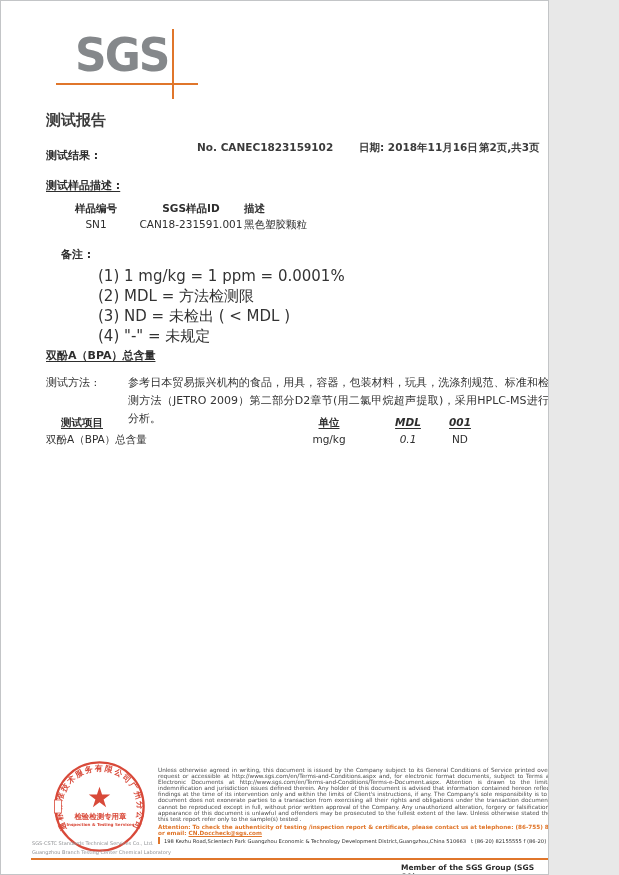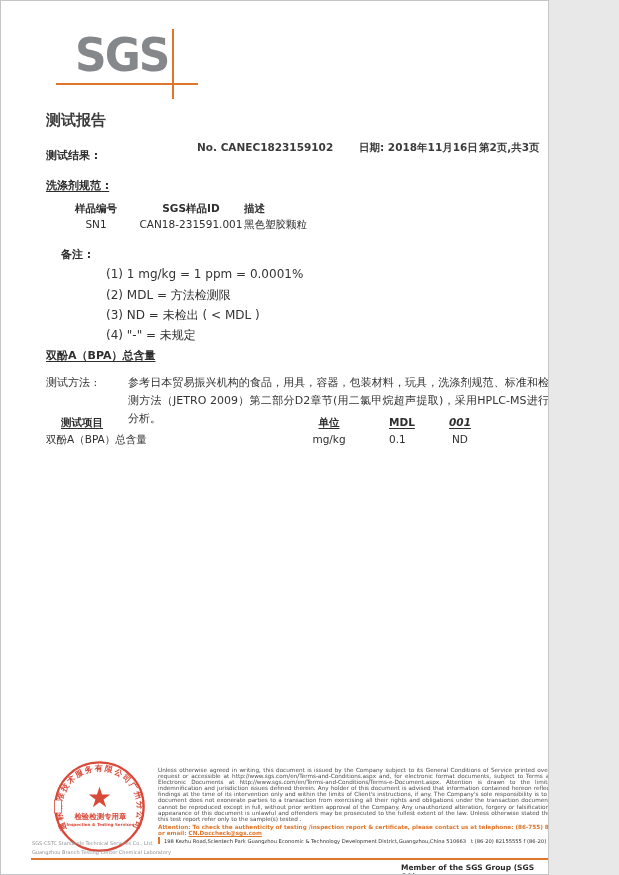--- a/index.html
+++ b/index.html
@@ -26,33 +26,33 @@
   .sample-heading { left:45px; top:177px; }
   .scell { font-size:10.5px; }
   .sh { font-weight:bold; }
   .sc1 { left:54px; width:82px; text-align:center; }
   .sc2 { left:132px; width:116px; text-align:center; }
   .sc3 { left:243px; }
   .srow-h { top:201px; }
   .srow-d { top:217px; }
   
   .notes-heading { left:60px; top:246px; font-size:11px; font-weight:bold; }
-  .note { left:105px; font-size:12px; color:#333; }
+  .note { left:97px; font-size:15px; color:#333; }
   
   .bpa-heading { left:45px; top:347px; }
   .method-label { left:45px; top:374px; font-size:11px; }
   .method-text { left:127px; top:373px; width:421px; font-size:11px; line-height:18px;
                  color:#333; text-align:justify; }
   
   .rt-h { top:415px; font-size:10.5px; font-weight:bold; text-decoration:underline; text-underline-offset:2px; }
   .rt-d { top:432px; font-size:10.5px; }
   .rt-c1h { left:60px; }
   .rt-c1 { left:45px; }
   .rt-c2 { left:307px; width:42px; text-align:center; }
-  .rt-c3 { left:388px; width:38px; text-align:left; }
+  .rt-c3 { left:388px; width:38px; text-align:center;font-style:italic; }
   .rt-c4 { left:439px; width:40px; text-align:center; }
   .italic { font-style:italic; }
   
   .stamp-wrap { left:52px; top:759px; width:93px; height:93px; opacity:0.93; }
   .company-line { color:#909295; font-size:5px; white-space:nowrap; }
   .company-1 { left:31px; top:839px; }
   .company-2 { left:31px; top:848px; }
   .legal-col { left:157px; top:766px; width:442px; }
   .legal-text { font-size:5.7px; line-height:6.1px; text-align:justify; color:#4c4c4c; }
   .attention { margin-top:2px; font-size:5.7px; line-height:6.2px; font-weight:bold; color:#e0762b; }
@@ -73,21 +73,21 @@
   <div class="abs crop-h"></div>
   <div class="abs crop-v"></div>
 
   <div class="abs report-title">测试报告</div>
   <div class="abs hmeta report-no">No. CANEC1823159102</div>
   <div class="abs hmeta report-date">日期: 2018年11月16日</div>
   <div class="abs hmeta page-info">第2页,共3页</div>
 
   <div class="abs results-label">测试结果 :</div>
 
-  <div class="abs section-heading sample-heading">洗涤剂规范 :</div>
+  <div class="abs section-heading sample-heading">测试样品描述 :</div>
   <div class="abs scell sh sc1 srow-h">样品编号</div>
   <div class="abs scell sh sc2 srow-h">SGS样品ID</div>
   <div class="abs scell sh sc3 srow-h">描述</div>
   <div class="abs scell sc1 srow-d">SN1</div>
   <div class="abs scell sc2 srow-d">CAN18-231591.001</div>
   <div class="abs scell sc3 srow-d">黑色塑胶颗粒</div>
 
   <div class="abs notes-heading">备注 :</div>
   <div class="abs note" style="top:266px;">(1) 1 mg/kg = 1 ppm = 0.0001%</div>
   <div class="abs note" style="top:286px;">(2) MDL = 方法检测限</div>

